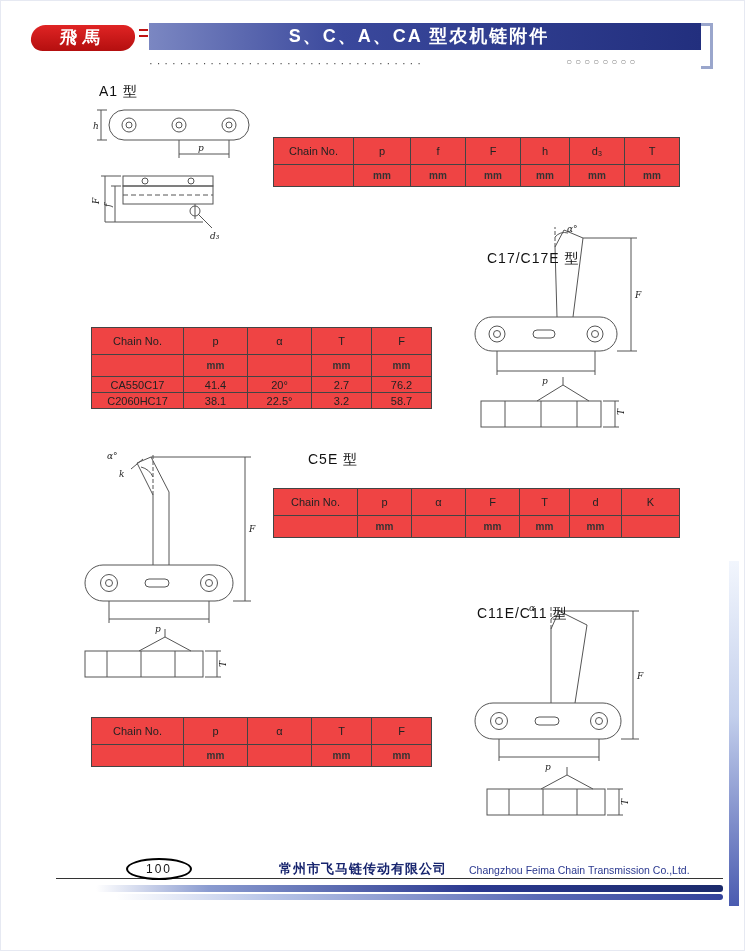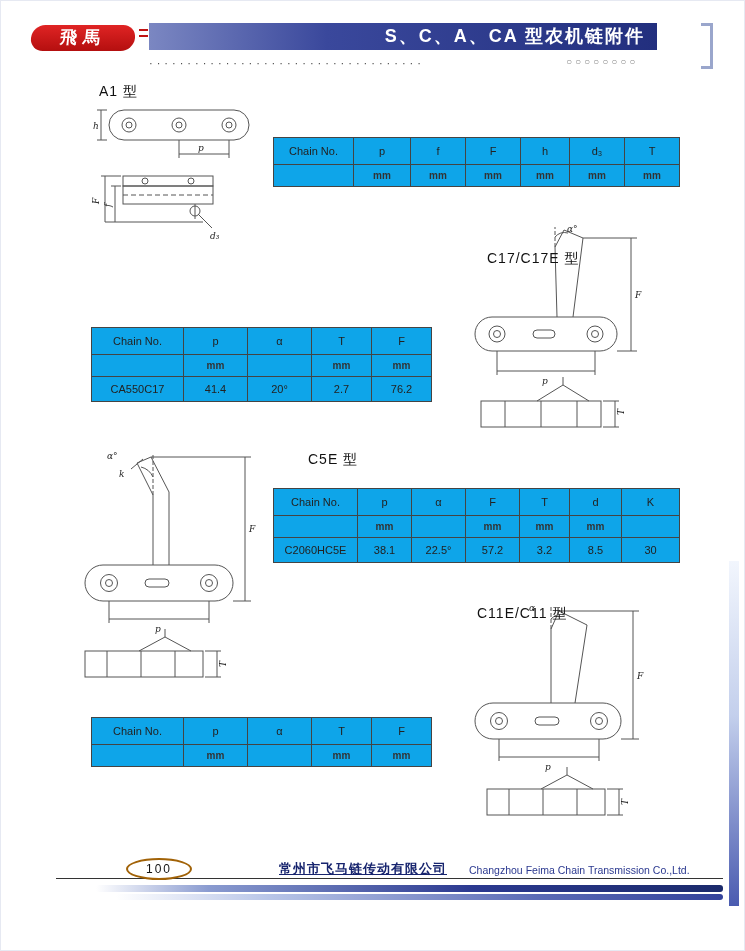--- a/index.html
+++ b/index.html
@@ -6,51 +6,51 @@
   html,body { background:#ffffff; font-family:"Liberation Sans","DejaVu Sans",sans-serif; }
   .page { position:relative; width:745px; height:951px; background:#ffffff; overflow:hidden; border:1px solid #e6e9f2; }
   .abs { position:absolute; }
 
   
   .logo { left:30px; top:24px; width:104px; height:26px; background:linear-gradient(180deg,#e02424,#b40f0f);
           border-radius:13px; color:#fff; font-weight:bold; font-size:17px; letter-spacing:6px;
           text-align:center; line-height:26px; transform:skewX(-6deg); }
   .logo-dash1 { left:138px; top:28px; width:9px; height:2px; background:#c01313; }
   .logo-dash2 { left:138px; top:34px; width:9px; height:2px; background:#c01313; }
-  .banner { left:148px; top:22px; width:508px; height:27px;
+  .banner { left:148px; top:22px; width:552px; height:27px;
             background:linear-gradient(90deg,#7b87c2 0%, #3a489c 35%, #222f7e 100%);
             color:#ffffff; font-weight:bold; font-size:18px; letter-spacing:2px;
-            text-align:right; line-height:27px; padding-right:12px; }
+            text-align:center; line-height:27px; padding-right:12px; }
   .bracket { left:700px; top:22px; width:12px; height:46px;
              border-top:3px solid #9aa6cc; border-right:3px solid #9aa6cc; border-bottom:3px solid #9aa6cc; }
   .dots { left:148px; top:56px; font-size:11px; letter-spacing:4px; color:#444; }
   .subtitle { left:372px; top:55px; font-size:11px; color:#2b3990; letter-spacing:0.5px; }
   .circles { left:565px; top:55px; font-size:10px; letter-spacing:3px; color:#8a8a8a; }
 
   
   .sec-label { font-size:14px; color:#111; letter-spacing:1px; z-index:5; }
 
   
-  table.spec { border-collapse:collapse; table-layout:fixed; background:#0ea5e9; color:#222;padding-left:40px; }
+  table.spec { border-collapse:collapse; table-layout:fixed; background:#ef4444; color:#222;padding-left:40px; }
   table.spec td { border:1px solid #444; text-align:center; vertical-align:middle; font-size:11px; padding:0 2px; }
   tr.r-head td { height:27px; }
   tr.r-units td { height:22px; font-size:10px; color:#333;font-weight:bold; }
   tr.r-data td { height:24px; }
-  tr.r-data2 td { height:25px; }
+  tr.r-data2 td { height:16px; }
 
   
   svg.drawing { overflow:visible; }
   .dl { stroke:#555; fill:none; stroke-width:1; }
   .dim-label { fill:#222; font-size:9px; font-style:italic; font-family:"DejaVu Serif",serif; stroke:none; }
 
   
   .footer-line { left:55px; top:877px; width:667px; height:1px; background:#333; }
-  .page-oval { left:125px; top:857px; width:66px; height:22px; background:#fff; border:2px solid #a16207;
+  .page-oval { left:125px; top:857px; width:66px; height:22px; background:#fff; border:2px solid #000000;
                border-radius:50%; text-align:center; line-height:18px; font-size:12px; letter-spacing:2px; color:#111; z-index:3; }
-  .company-cn { left:278px; top:859px; font-size:13px; font-weight:bold; color:#17246e; letter-spacing:1px; z-index:3;text-decoration:underline; }
+  .company-cn { left:278px; top:859px; font-size:13px; font-weight:bold; color:#17246e; letter-spacing:1px; z-index:3; }
   .company-en { left:468px; top:863px; font-size:10.5px; color:#2b3990; z-index:3; }
   .fbar1 { left:95px; top:884px; width:627px; height:7px; border-radius:3px;
            background:linear-gradient(90deg,#ffffff 0%, #8a9bd0 18%, #2b3990 60%, #1b2a6b 100%); }
   .fbar2 { left:115px; top:893px; width:607px; height:6px; border-radius:3px;
            background:linear-gradient(90deg,#ffffff 0%, #b9c6e8 25%, #5a6ab5 70%, #33429b 100%); }
   .right-vbar { left:728px; top:560px; width:10px; height:345px;
                 background:linear-gradient(180deg,#f2f6fd 0%, #c3cfec 45%, #4a5bb0 100%); }
 </style>
 </head>
 <body>
@@ -197,20 +197,27 @@
         <td>mm</td>
         <td>mm</td>
       </tr>
       <tr class="r-data2">
         <td>CA550C17</td>
         <td>41.4</td>
         <td>20°</td>
         <td>2.7</td>
         <td>76.2</td>
       </tr>
+      <tr class="r-data2">
+        <td>C2060HC17</td>
+        <td>38.1</td>
+        <td>22.5°</td>
+        <td>3.2</td>
+        <td>58.7</td>
+      </tr>
     </tbody>
   </table>
 
   <div class="abs sec-label" style="left:307px;top:450px;">C5E 型</div>
 
   <svg class="abs drawing" style="left:78px;top:446px;" width="190" height="258" viewBox="0 0 190 258">
     <g class="dl">
       <path d="M 74 118 L 74 48 L 58 16 L 72 10 L 90 45 L 90 118"></path>
       <line x1="74" y1="48" x2="74" y2="6" stroke-dasharray="4 2"></line>
       <path d="M 74 30 A 18 18 0 0 0 62 20"></path>
@@ -266,29 +273,20 @@
       </tr>
       <tr class="r-units">
         <td></td>
         <td>mm</td>
         <td></td>
         <td>mm</td>
         <td>mm</td>
         <td>mm</td>
         <td></td>
       </tr>
-      <tr class="r-data2">
-        <td>C2060HC5E</td>
-        <td>38.1</td>
-        <td>22.5°</td>
-        <td>57.2</td>
-        <td>3.2</td>
-        <td>8.5</td>
-        <td>30</td>
-      </tr>
     </tbody>
   </table>
 
   <div class="abs sec-label" style="left:476px;top:604px;">C11E/C11 型</div>
 
   <svg class="abs drawing" style="left:466px;top:598px;" width="210" height="240" viewBox="0 0 210 240">
     <g class="dl">
       <path d="M 84 104 L 84 30 L 92 12 L 120 26 L 108 104"></path>
       <line x1="84" y1="30" x2="84" y2="8" stroke-dasharray="4 2"></line>
       <path d="M 84 20 A 14 14 0 0 1 98 16"></path>

